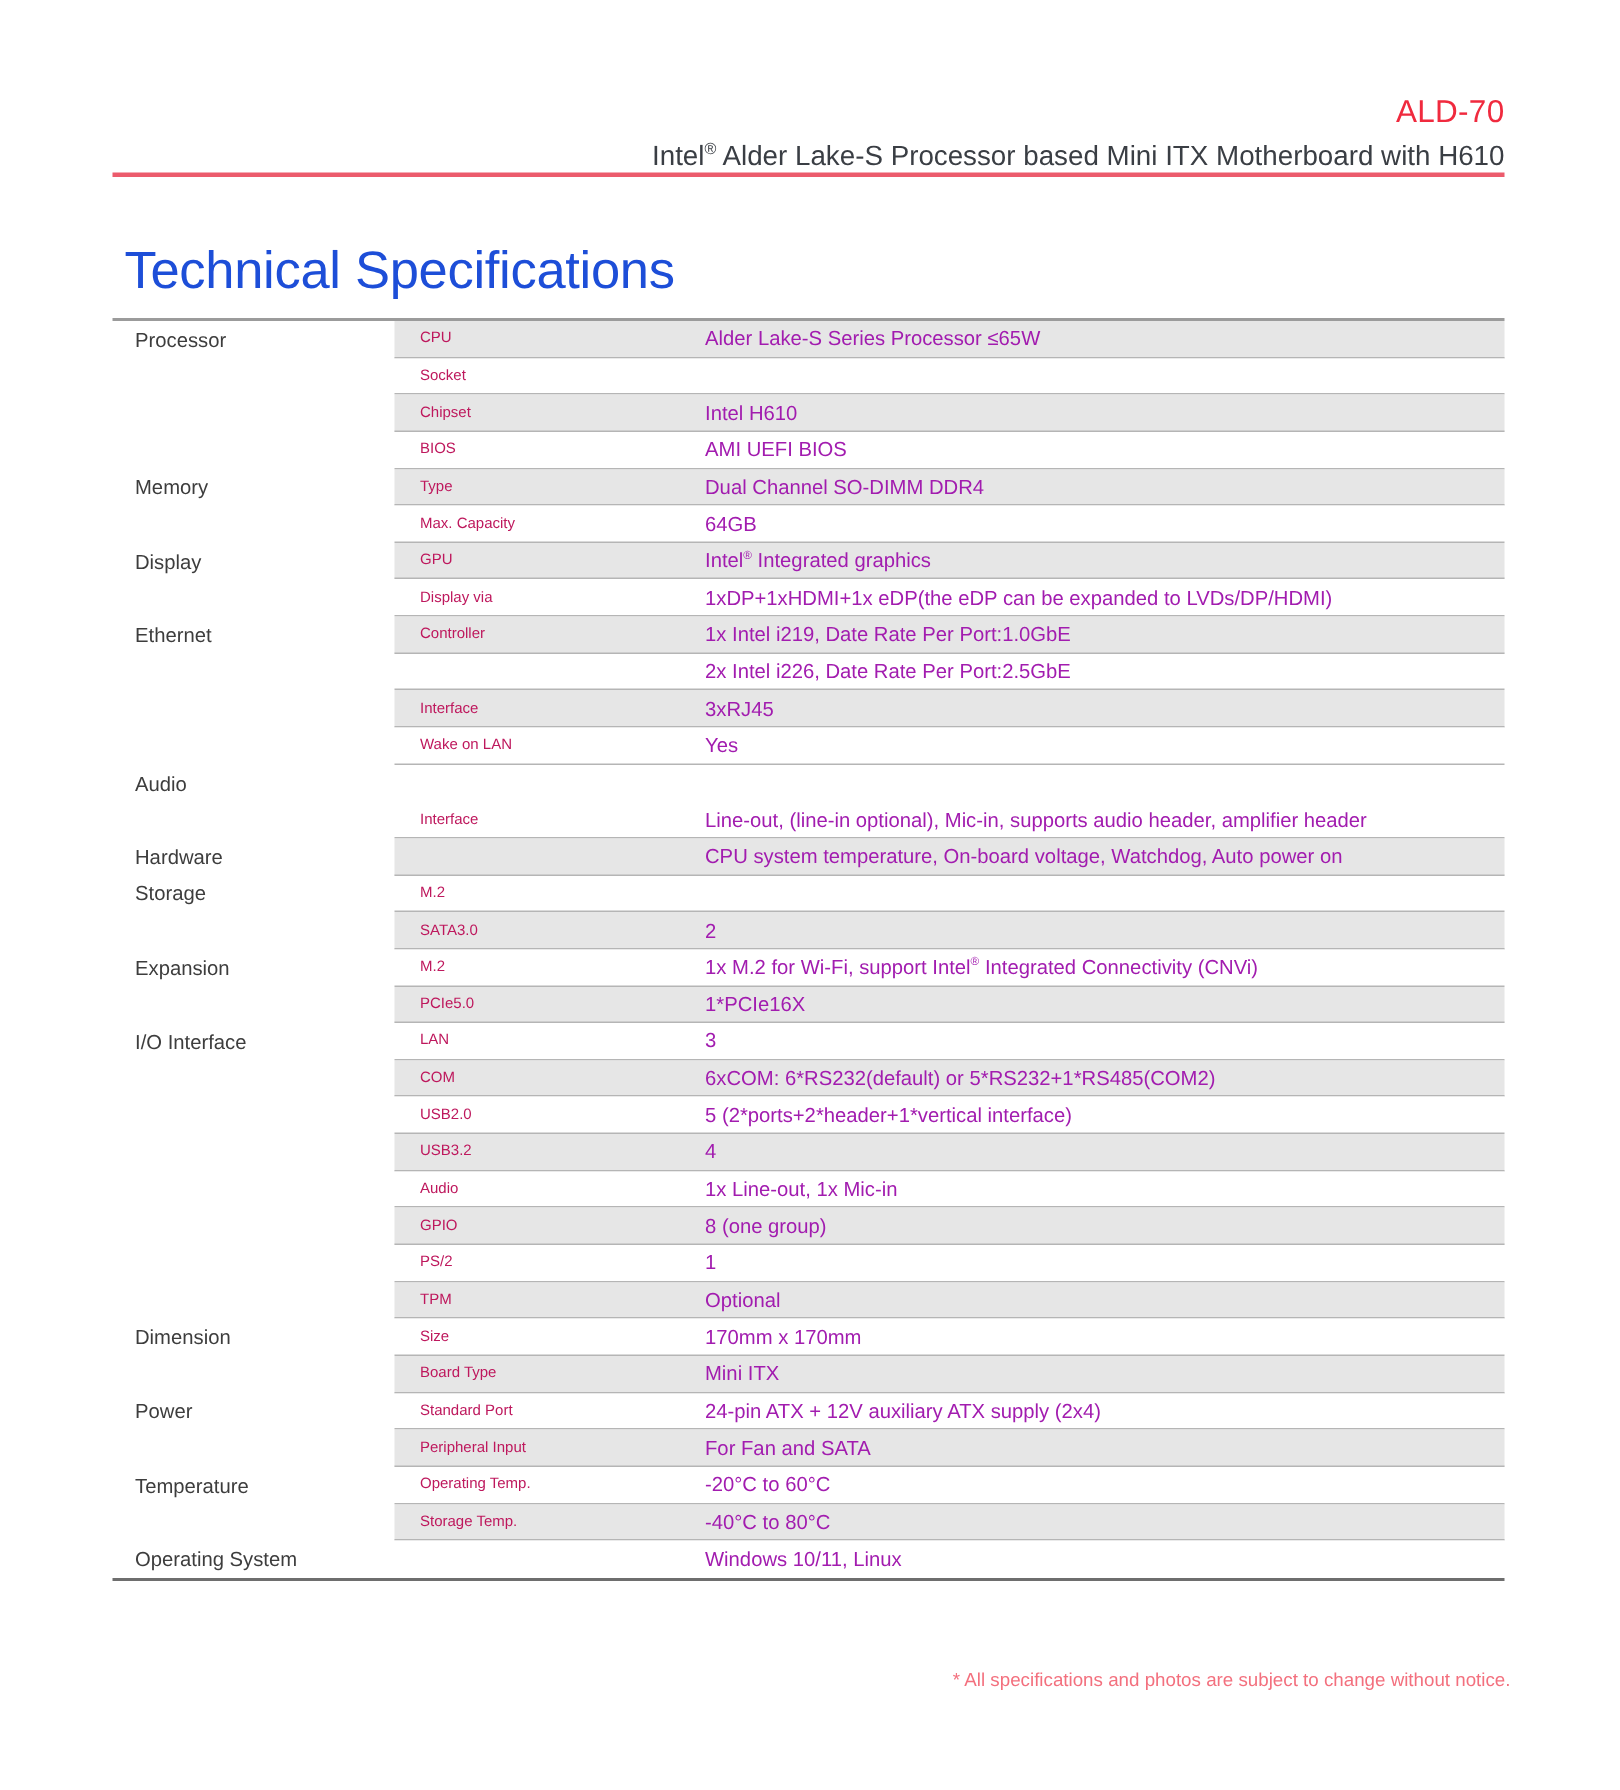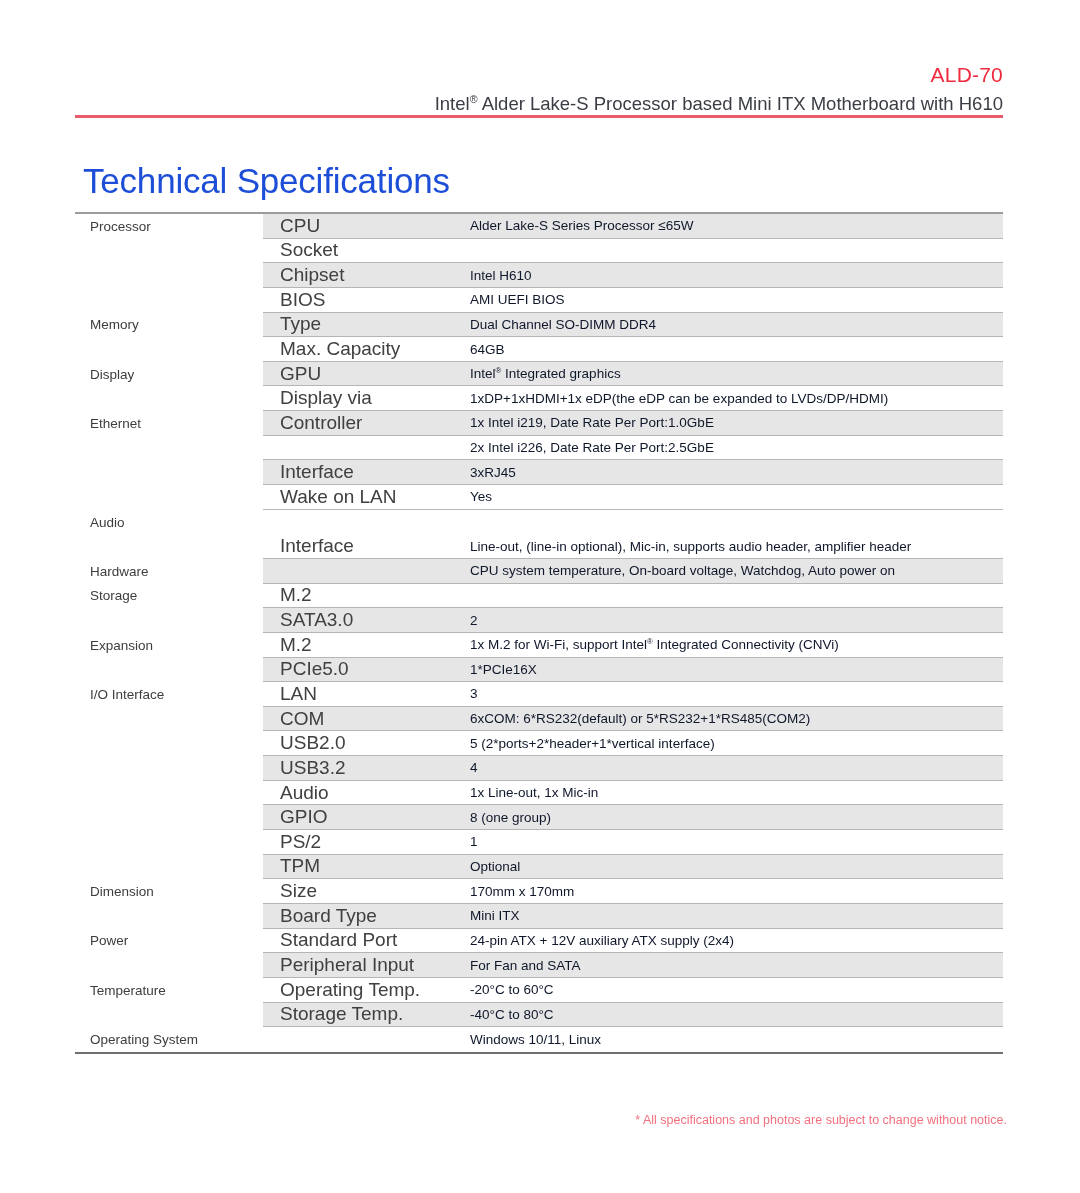--- a/index.html
+++ b/index.html
@@ -88,28 +88,28 @@
     box-sizing: border-box;
     border-bottom: 1px solid #b5b5b5;
     background: #ffffff;
   }
   .trow:last-child .rowbody { border-bottom: none; }
   .rowbody.shaded { background: #e6e6e6; }
   .item {
     width: 190px;
     padding-left: 17px;
     flex: none;
-    font-size: 19px;
-    color: #404040;
+    font-size: 10px;
+    color: #be185d;
     white-space: nowrap;
   }
   .value {
     flex: 1;
     font-size: 13.5px;
-    color: #0f172a;
+    color: #a21caf;
     white-space: nowrap;
   }
   sup {
     font-size: 58%;
     line-height: 0;
     vertical-align: super;
   }
   .footnote {
     position: absolute;
     top: 1113px;

